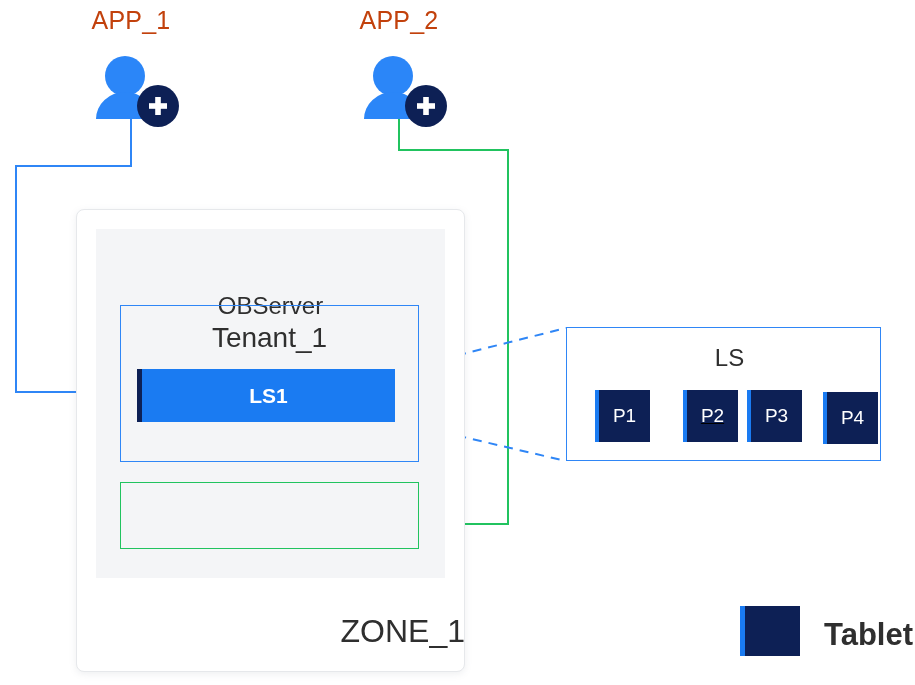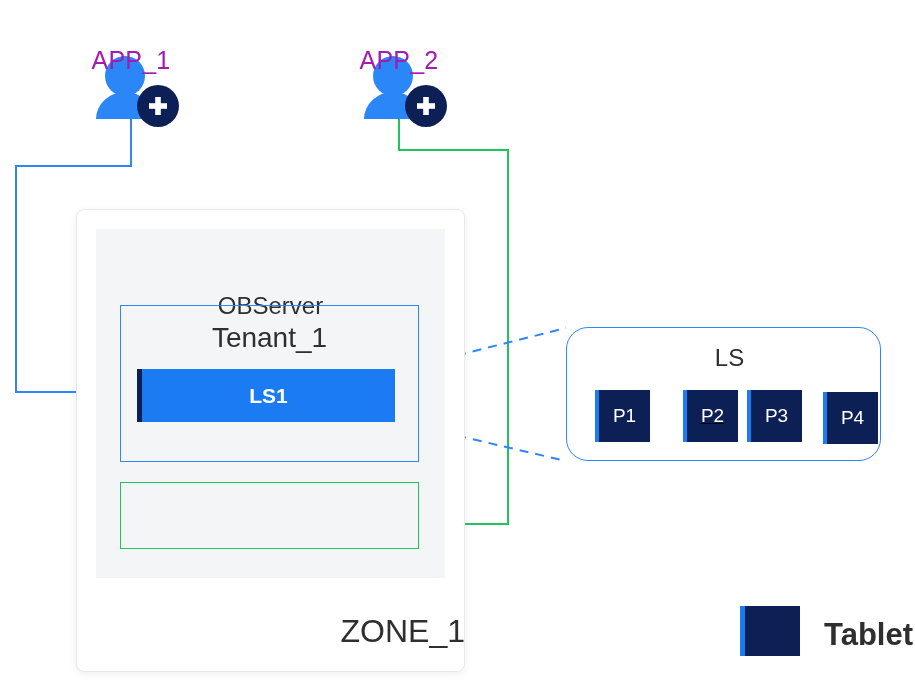--- a/index.html
+++ b/index.html
@@ -32,23 +32,22 @@
   .lbl {
     position: absolute;
     color: #2b2b2b;
     white-space: nowrap;
   }
 
   
   .app-label {
     font-size: 25px;
     letter-spacing: 0.2px;
-    color: #a21caf;
-    text-align: center;
-    margin-top: 40px;
+    color: #c2410c;
+    text-align: center;
   }
 
   
   .zone-card {
     background: #ffffff;
     border: 1px solid #e6e8eb;
     border-radius: 8px;
     box-shadow: 0 2px 7px rgba(120,130,145,0.13);
   }
   .zone-title {
@@ -193,21 +192,21 @@
 
   <div class="lbl tenant-title" style="left:120px; top:322px; width:299px;">Tenant_1</div>
 
   <div class="node ls1-bar" style="left:137px; top:369px; width:258px; height:53px;font-weight:bold;">
     <span class="ls1-text">LS1</span>
   </div>
 
   <div class="node tenant-box tenant-2" style="left:120px; top:482px; width:299px; height:67px;"></div>
 
 
-  <div class="node ls-box" style="left:566px; top:327px; width:315px; height:134px;border-radius:22px;">
+  <div class="node ls-box" style="left:566px; top:327px; width:315px; height:134px;">
 
     <div class="lbl ls-title" style="left:0px; top:16px; width:325px;">LS</div>
 
     <div class="tablet" style="left:28px; top:62px; width:55px; height:52px;">
       <span>P1</span>
     </div>
     <div class="tablet" style="left:116px; top:62px; width:55px; height:52px;text-decoration:underline;">
       <span>P2</span>
     </div>
     <div class="tablet" style="left:180px; top:62px; width:55px; height:52px;">

